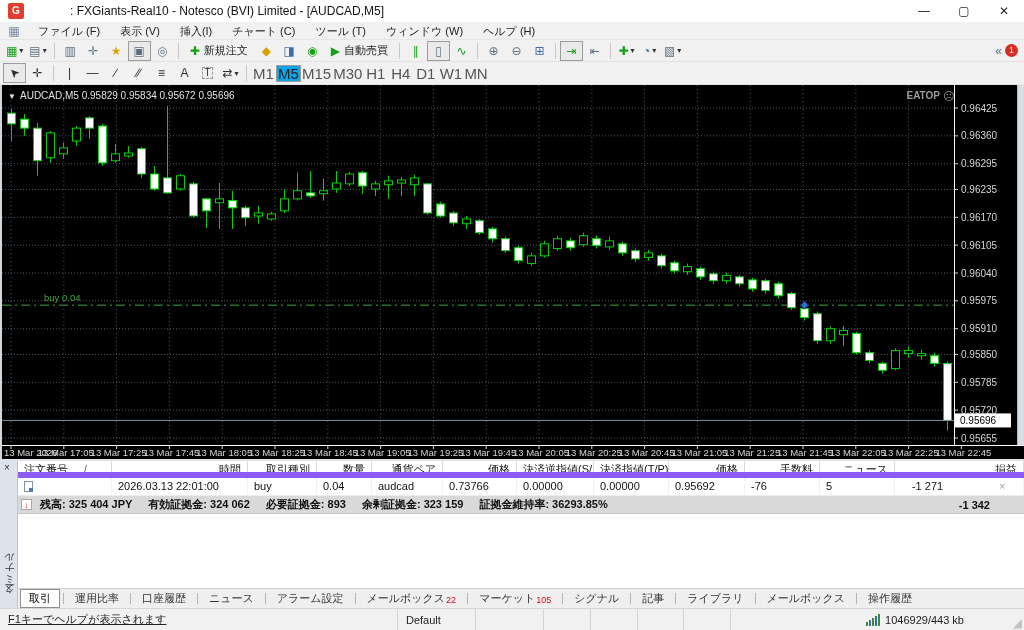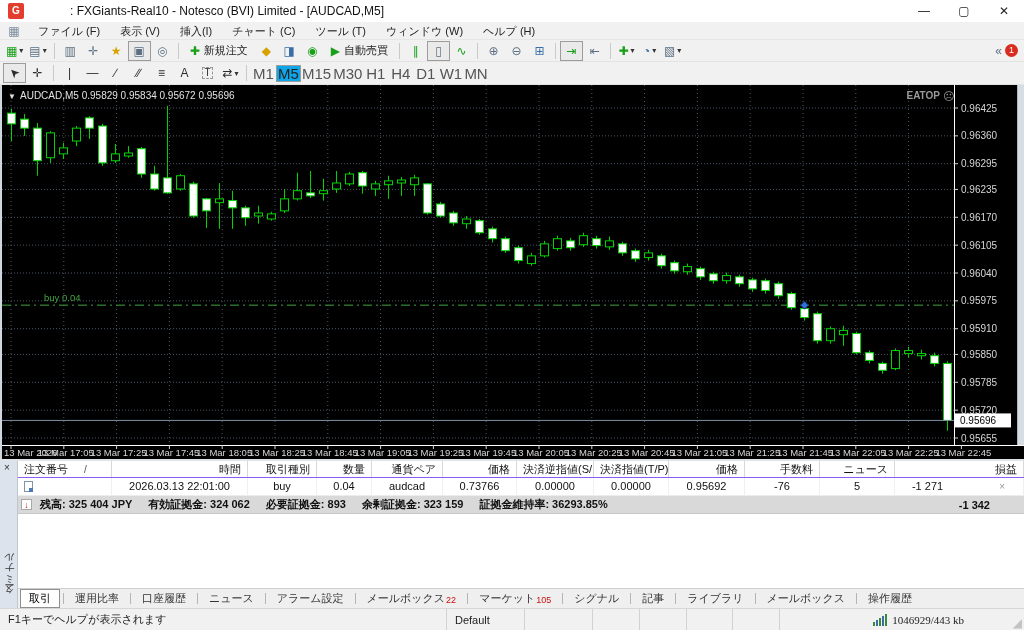--- a/index.html
+++ b/index.html
@@ -50,27 +50,27 @@
   .chart-scroll { position:absolute; right:0; top:0; width:7px; height:360px; background:#d8dde3; border-left:1px solid #aeb6bf; }
 
   
   .terminal { position:relative; height:149px; background:#ffffff; border-top:2px solid #dfe3e8; }
   .t-side { position:absolute; left:0; top:0; bottom:0; width:18px; background:#dce3ec; border-right:1px solid #bcc5d0; }
   .side-x { position:absolute; top:2px; left:4px; font-size:10px; color:#333; line-height:10px; }
   .side-label { position:absolute; bottom:6px; left:3px; writing-mode:vertical-rl; transform:rotate(180deg);
                 font-size:10px; color:#333; }
   .t-main { margin-left:18px; }
   .tgrid { display:grid; grid-template-columns:94px 136px 69px 55px 71px 74px 77px 75px 76px 75px 75px minmax(0,1fr); }
-  .thead { height:17px; border-bottom:1px solid #8b5cf6; background:#fff; }
+  .thead { height:17px; border-bottom:6px solid #8b5cf6; background:#fff; }
   .th { font-size:11px; color:#111; line-height:16px; text-align:right; padding:0 6px; border-right:1px solid #d8d8d8;
         white-space:nowrap; overflow:hidden; }
   .th.left { text-align:left; }
   .sort { color:#555; margin-left:16px; font-size:10px; }
   .trow { height:18px; border-bottom:1px solid #ececec; }
-  .td { font-size:11px; color:#111; line-height:17px; text-align:center; padding:0 6px; border-right:1px solid #f0f0f0;
+  .td { font-size:11px; color:#111; line-height:17px; text-align:left; padding:0 6px; border-right:1px solid #f0f0f0;
         white-space:nowrap; overflow:hidden; }
   .td.iconcell { text-align:left; padding-left:6px; }
   .doc { display:inline-block; width:9px; height:11px; background:#fff; border:1px solid #7e93a8; position:relative; top:2px; }
   .doc::after { content:""; position:absolute; right:-1px; bottom:-1px; width:4px; height:4px; background:#4a7ab8; }
   .profit-cell { display:flex; justify-content:flex-end; align-items:center;gap:48px; }
   .row-x { color:#9a9a9a; font-size:10px; margin:0 12px 0 8px; }
   .balrow { height:18px; background:#d9d9d9; border-bottom:1px solid #c6c6c6; display:flex; align-items:center;
             font-size:11px; font-weight:bold; color:#111; }
   .bal-icon { display:inline-block; width:11px; height:11px; background:#fff; border:1px solid #a8a8a8; color:#d02000;
               font-size:9px; line-height:10px; text-align:center; margin:0 8px 0 3px; font-weight:bold; }
@@ -80,25 +80,25 @@
             display:flex; align-items:center; padding-left:2px; }
   .tab { font-size:11px; color:#333; padding:1px 8px; white-space:nowrap; display:flex; align-items:flex-start; }
   .tab.on { background:#fff; border:1px solid #8f8f8f; color:#000;font-family:Liberation Mono, monospace; }
   .tab-sep { width:1px; height:11px; background:#b5b5b5; margin:0 3px; }
   .badge { color:#cc1111; font-size:9px; position:relative; top:4px; margin-left:1px; }
 
   
   .statusbar { height:22px; background:#f1f1f1; border-top:1px solid #d6d6d6; display:flex; align-items:center; position:relative; }
   .sb-panel { height:100%; display:flex; align-items:center; font-size:11px; color:#222; padding:0 8px;
               border-right:1px solid #d2d2d2; white-space:nowrap; overflow:hidden; }
-  .sb-help { width:447px; }
+  .sb-help { width:398px;text-decoration:underline; }
   .sb-default { width:78px; }
   .sb-e1{width:68px;} .sb-e2{width:47px;} .sb-e3{width:47px;} .sb-e4{width:46px;} .sb-e5{width:47px;}
   .sb-spacer { flex:1; border-right:none; height:100%; }
-  .sb-traffic { border-right:none; margin-right:52px; gap:5px;font-family:Liberation Serif, serif; }
+  .sb-traffic { border-right:none; margin-right:52px; gap:5px; }
   .conn-bars { display:flex; align-items:flex-end; gap:1px; height:12px; }
   .conn-bars span { width:2px; display:inline-block; }
   .grip { position:absolute; right:2px; bottom:1px; font-size:12px; color:#c2c2c2; line-height:12px; }
 </style>
 </head>
 <body>
 
 <div id="root">
 
   <div class="titlebar">

